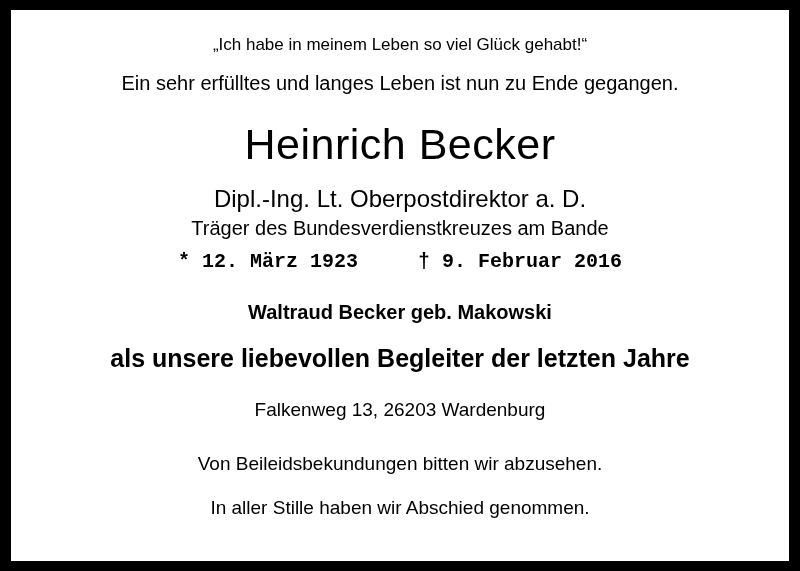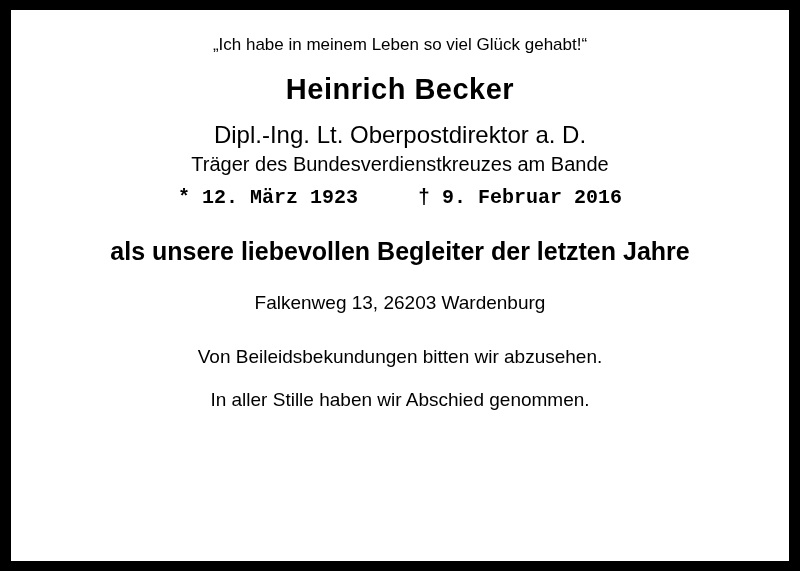--- a/index.html
+++ b/index.html
@@ -39,22 +39,22 @@
   }
   .quote {
     font-size: 17px;
     margin-bottom: 16px;
   }
   .intro {
     font-size: 20px;
     margin-bottom: 22px;
   }
   .name {
-    font-size: 29px;
-    font-weight: bold;
+    font-size: 43px;
+    font-weight: normal;
     letter-spacing: 0.5px;
     margin-bottom: 12px;
   }
   .title-1 {
     font-size: 24px;
     margin-bottom: 2px;
   }
   .title-2 {
     font-size: 20px;
     margin-bottom: 8px;
@@ -103,34 +103,36 @@
   }
 </style>
 </head>
 <body>
 
 <div class="obituary-frame">
   <div class="obituary-card">
 
     <div class="line quote">„Ich habe in meinem Leben so viel Glück gehabt!“</div>
 
+    <div class="line intro">Ein sehr erfülltes und langes Leben ist nun zu Ende gegangen.</div>
 
     <div class="line name">Heinrich Becker</div>
 
     <div class="line title-1">Dipl.-Ing. Lt. Oberpostdirektor a. D.</div>
 
     <div class="line title-2">Träger des Bundesverdienstkreuzes am Bande</div>
 
     <div class="line dates">
       <span>* 12. März 1923</span>
       <span class="sep"></span>
       <span>† 9. Februar 2016</span>
     </div>
 
 
+    <div class="line survivor-main">Waltraud Becker geb. Makowski</div>
 
 
     <div class="line survivor-note">als unsere liebevollen Begleiter der letzten Jahre</div>
 
     <div class="line address">Falkenweg 13, 26203 Wardenburg</div>
 
     <div class="line closing-2">Von Beileidsbekundungen bitten wir abzusehen.</div>
 
     <div class="line closing-1">In aller Stille haben wir Abschied genommen.</div>
 

